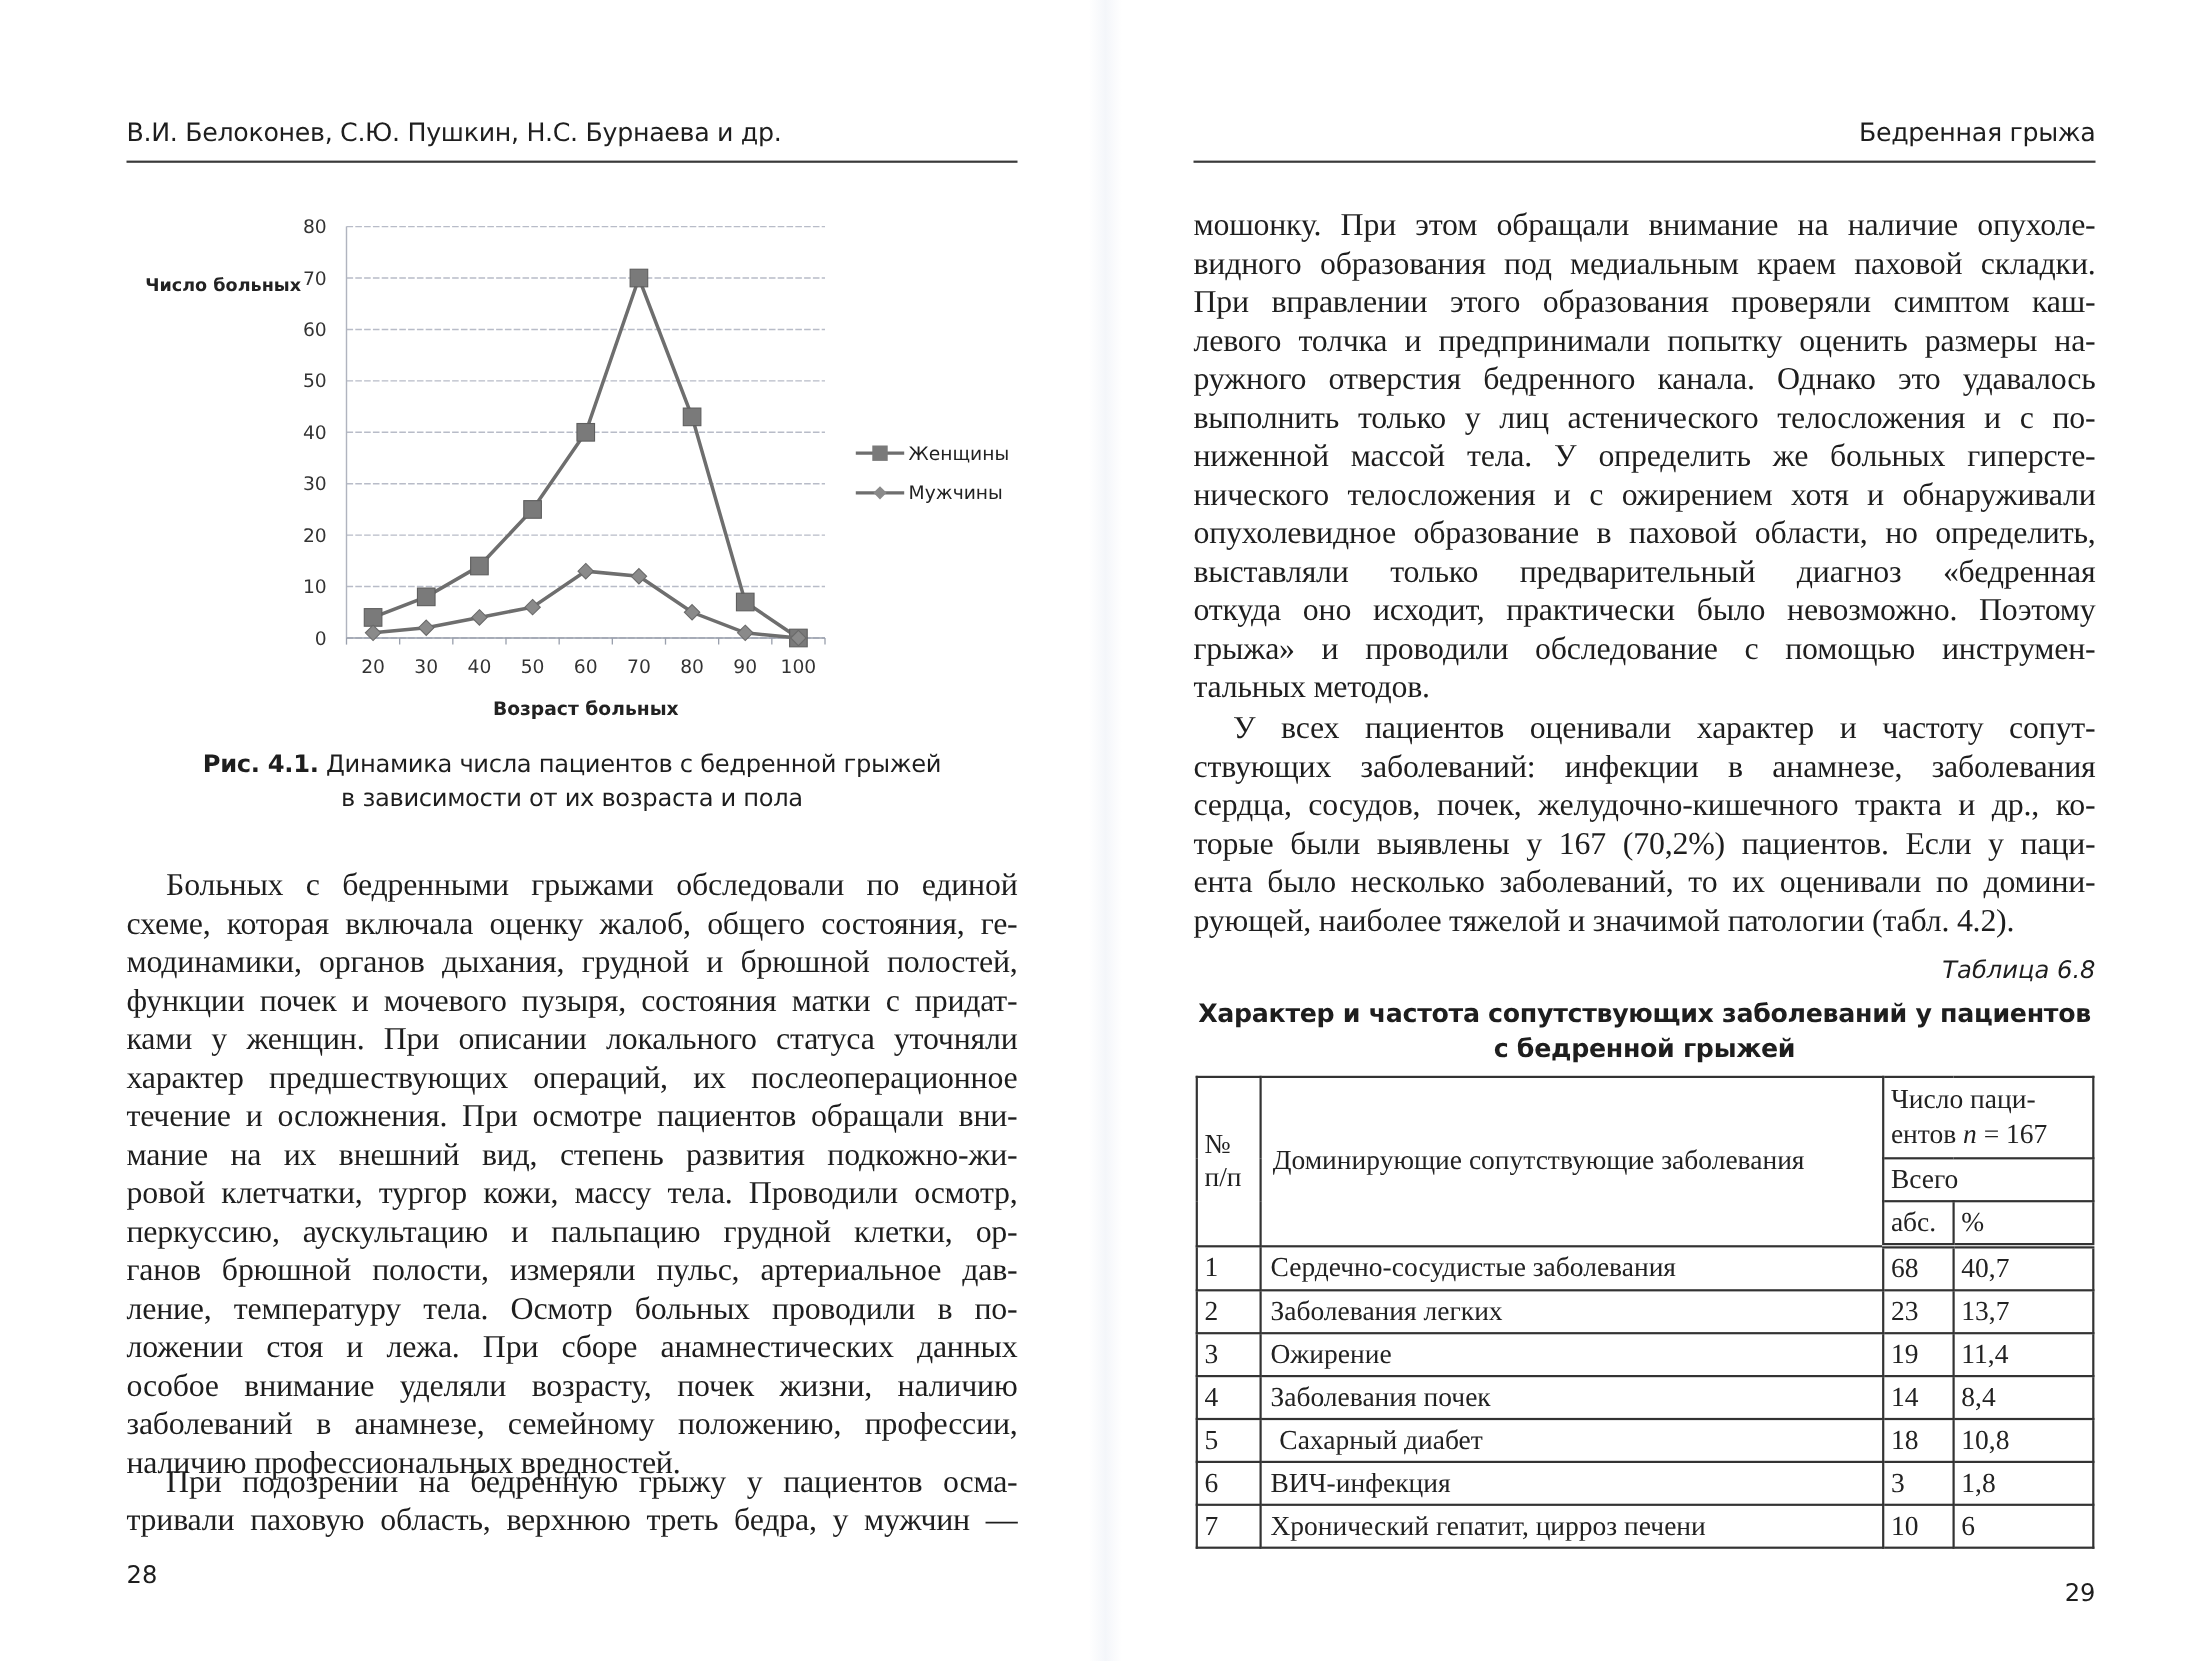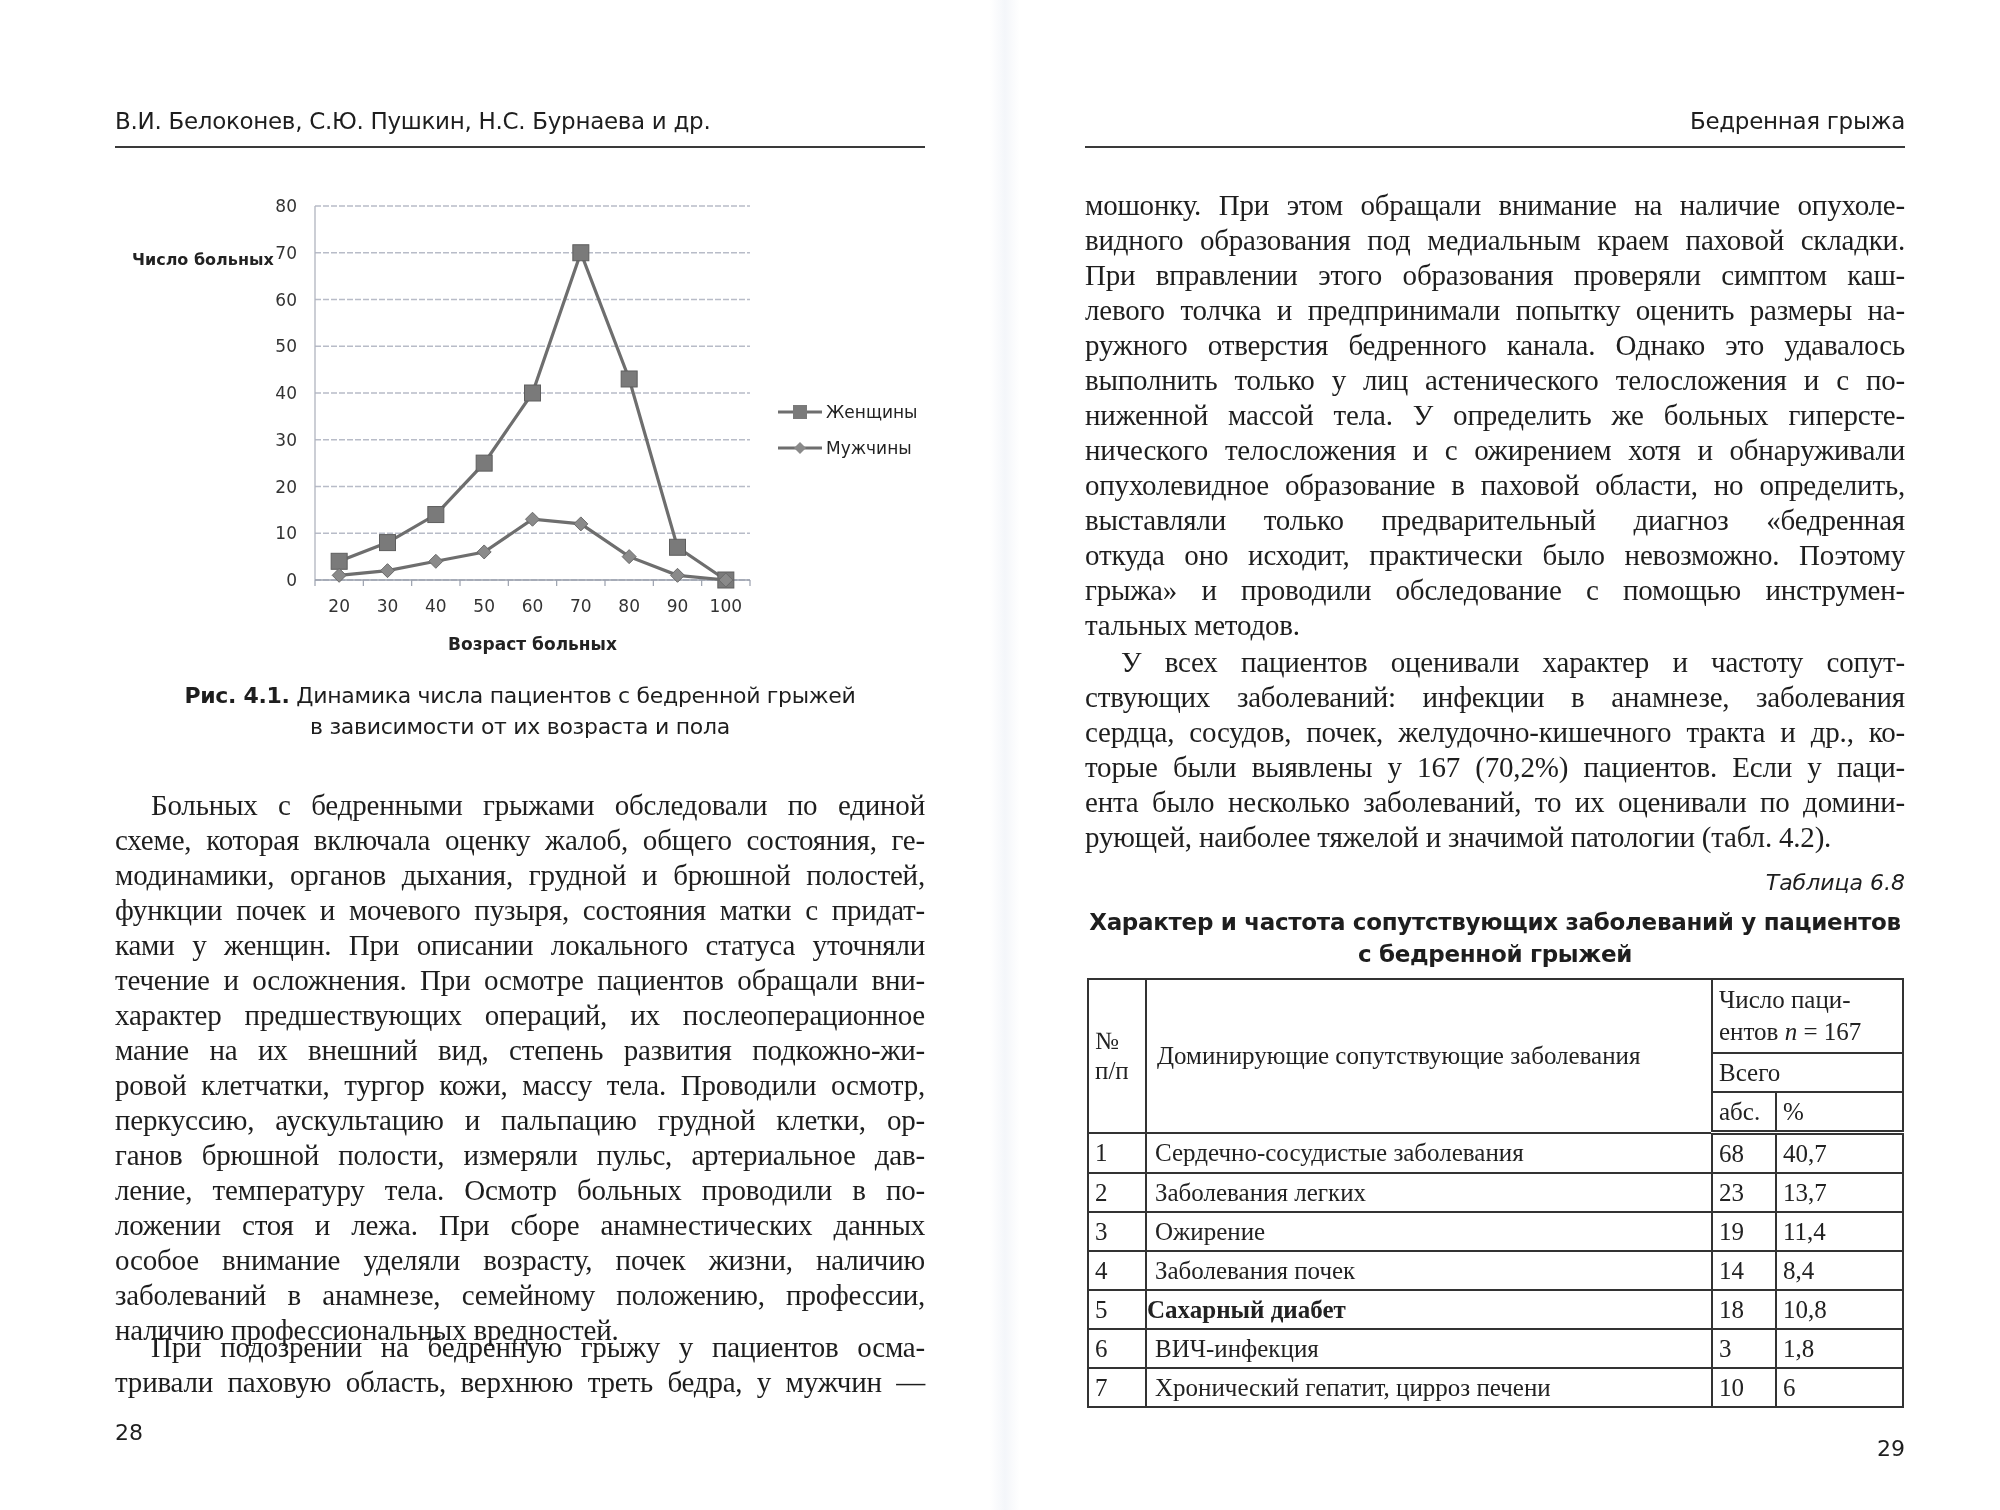--- a/index.html
+++ b/index.html
@@ -108,22 +108,22 @@
     <div><b>Рис. 4.1.</b> <span>Динамика числа пациентов с бедренной грыжей</span></div>
     <div>в зависимости от их возраста и пола</div>
   </div>
 
   <div class="abs serif body-text" id="left-para-0" style="left:115px; top:788px; width:810px;">
       <span class="line" style="padding-left: 36px;">Больных с бедренными грыжами обследовали по единой</span>
       <span class="line">схеме, которая включала оценку жалоб, общего состояния, ге-</span>
       <span class="line">модинамики, органов дыхания, грудной и брюшной полостей,</span>
       <span class="line">функции почек и мочевого пузыря, состояния матки с придат-</span>
       <span class="line">ками у женщин. При описании локального статуса уточняли</span>
+      <span class="line">характер предшествующих операций, их послеоперационное</span>
       <span class="line">течение и осложнения. При осмотре пациентов обращали вни-</span>
-      <span class="line">характер предшествующих операций, их послеоперационное</span>
       <span class="line">мание на их внешний вид, степень развития подкожно-жи-</span>
       <span class="line">ровой клетчатки, тургор кожи, массу тела. Проводили осмотр,</span>
       <span class="line">перкуссию, аускультацию и пальпацию грудной клетки, ор-</span>
       <span class="line">ганов брюшной полости, измеряли пульс, артериальное дав-</span>
       <span class="line">ление, температуру тела. Осмотр больных проводили в по-</span>
       <span class="line">ложении стоя и лежа. При сборе анамнестических данных</span>
       <span class="line">особое внимание уделяли возрасту, почек жизни, наличию</span>
       <span class="line">заболеваний в анамнезе, семейному положению, профессии,</span>
       <span class="line" style="text-align-last: left;">наличию профессиональных вредностей.</span>
     </div>
@@ -217,21 +217,21 @@
             <td class="c">11,4</td>
           </tr>
           <tr>
             <td class="c">4</td>
             <td style="padding-left: 8px;">Заболевания почек</td>
             <td class="c">14</td>
             <td class="c">8,4</td>
           </tr>
           <tr>
             <td class="c">5</td>
-            <td style="padding-left: 0; font-weight: bold;">Сахарный диабет</td>
+            <td style="padding-left: 16px;">Сахарный диабет</td>
             <td class="c">18</td>
             <td class="c">10,8</td>
           </tr>
           <tr>
             <td class="c">6</td>
             <td style="padding-left: 8px;">ВИЧ-инфекция</td>
             <td class="c">3</td>
             <td class="c">1,8</td>
           </tr>
           <tr>

